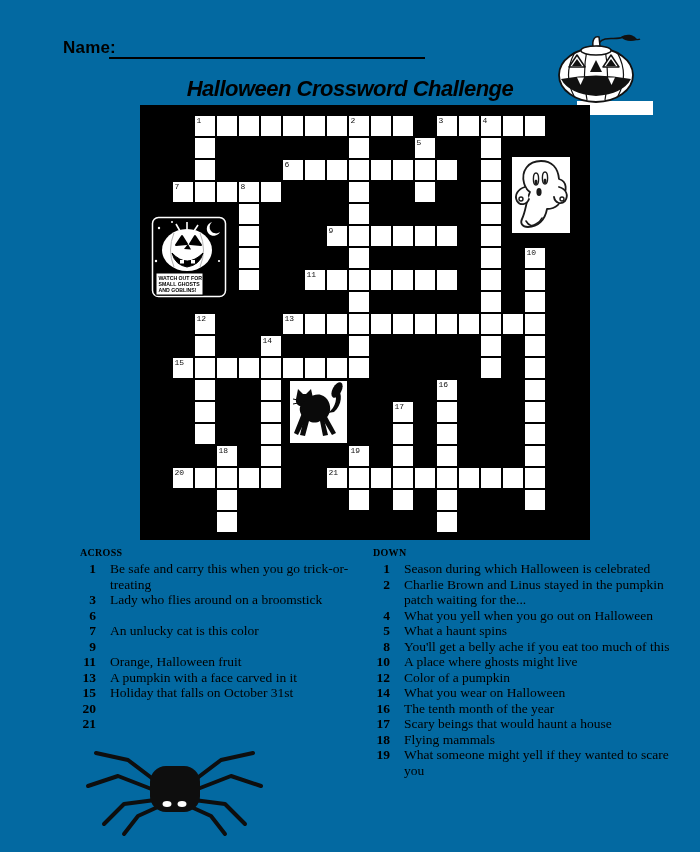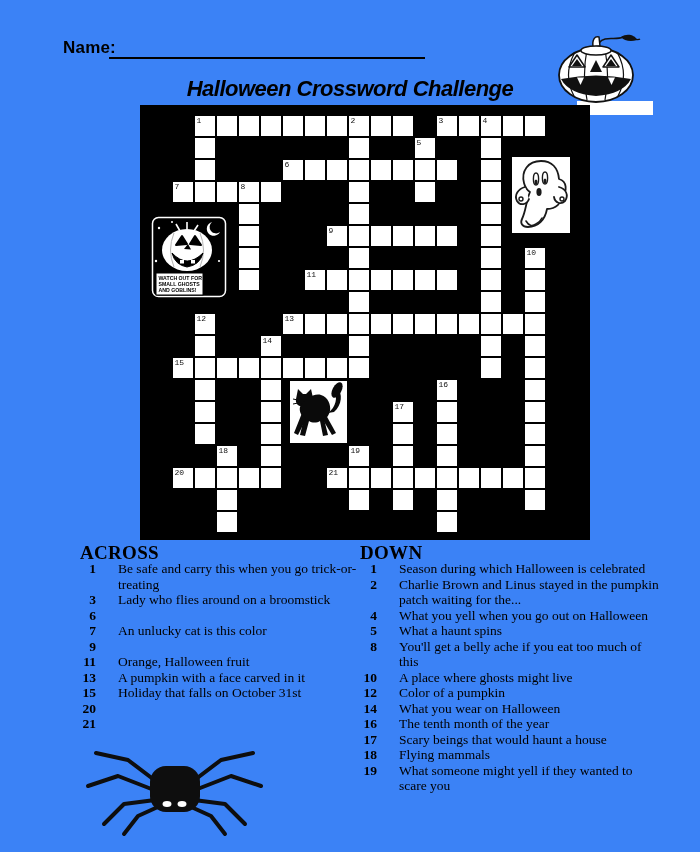--- a/index.html
+++ b/index.html
@@ -1,37 +1,37 @@
 <!DOCTYPE html>
 <html><head>
 <meta charset="utf-8">
 <style>
   html,body{margin:0;padding:0;background:#fff;}
-  .sheet{position:relative;width:700px;height:852px;background:#3b82f6;overflow:hidden;
+  .sheet{position:relative;width:700px;height:852px;background:#0369a1;overflow:hidden;
          font-family:"Liberation Serif",serif;color:#000;}
   .name-label{position:absolute;left:63px;top:38px;font-family:"Liberation Sans",sans-serif;
               font-weight:bold;font-size:17px;letter-spacing:.2px;}
   .name-line{position:absolute;left:109px;top:57px;width:316px;border-top:2px solid #000;}
   .page-title{position:absolute;left:60px;top:76px;width:580px;text-align:center;
               font-family:"Liberation Sans",sans-serif;font-weight:bold;font-style:italic;
               font-size:22px;letter-spacing:-0.5px;}
   .grid{position:absolute;left:140px;top:105px;width:450px;height:435px;background:#000;}
   .cell{position:absolute;width:22px;height:22px;box-sizing:border-box;background:#fff;
         border:1px solid #000;}
   .cell .num{position:absolute;top:0;left:1.5px;font-family:"Liberation Mono",monospace;
              font-size:8px;line-height:9px;color:#111;}
   .img-box{position:absolute;line-height:0;}
   .clues{position:absolute;font-size:13.5px;line-height:15.5px;}
   .clues.across{left:80px;top:545px;width:280px;}
-  .clues.down{left:360px;top:545px;width:300px;}
-  .clue-header{font-weight:bold;font-size:19px;line-height:16px;letter-spacing:.3px;}
+  .clues.down{left:373px;top:545px;width:300px;}
+  .clue-header{font-weight:bold;font-size:10px;line-height:16px;letter-spacing:.3px;}
   .clue{display:flex;}
   .clue .cnum{flex:0 0 16px;text-align:right;font-weight:bold;}
   .clues.down .clue .cnum{flex:0 0 17px;}
-  .clue .ctext{margin-left:22px;width:250px;}
+  .clue .ctext{margin-left:14px;width:250px;}
   .clues.down .clue .ctext{width:272px;}
   .pumpkin-topright{position:absolute;left:541px;top:33px;}
   .spider{position:absolute;left:82px;top:748px;}
 </style>
 </head>
 <body>
 
 <div class="sheet">
 
   <span class="name-label">Name:</span>

